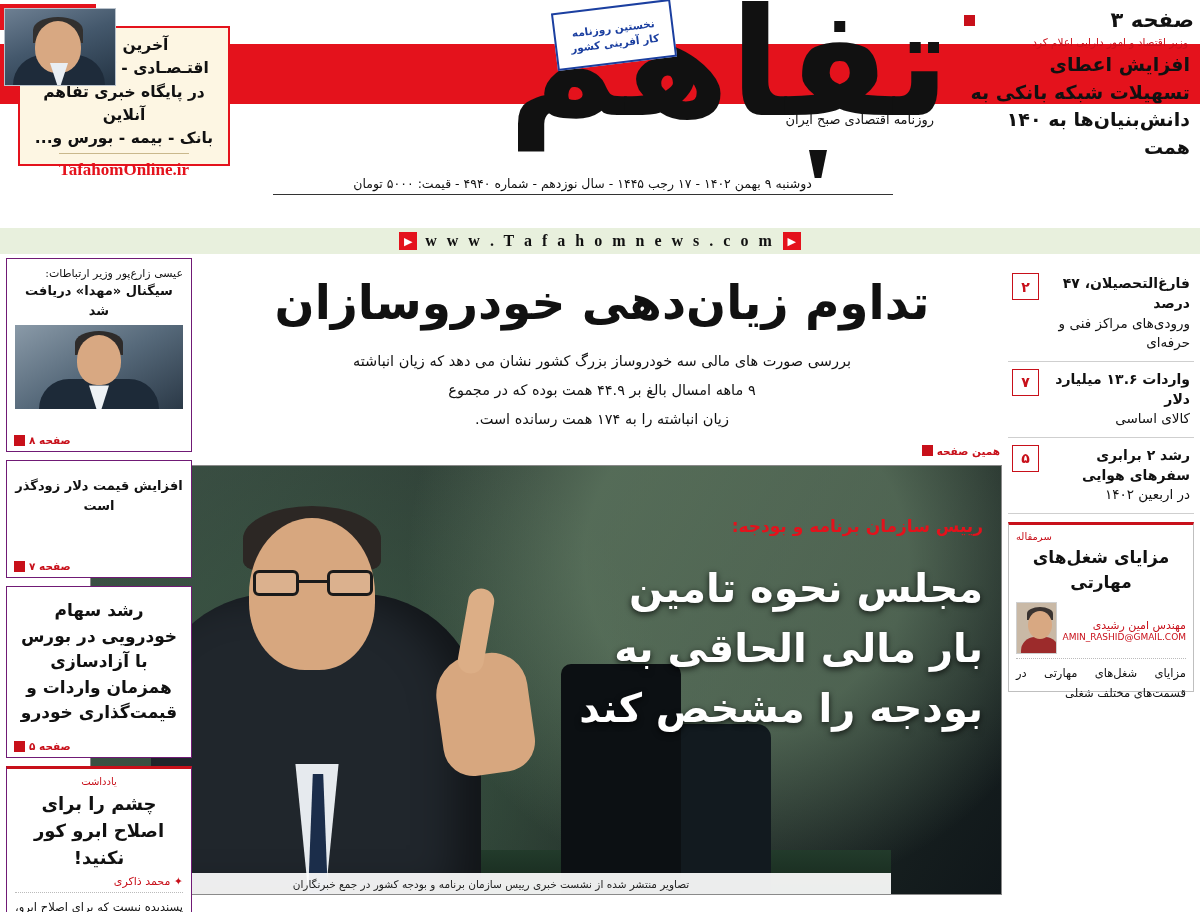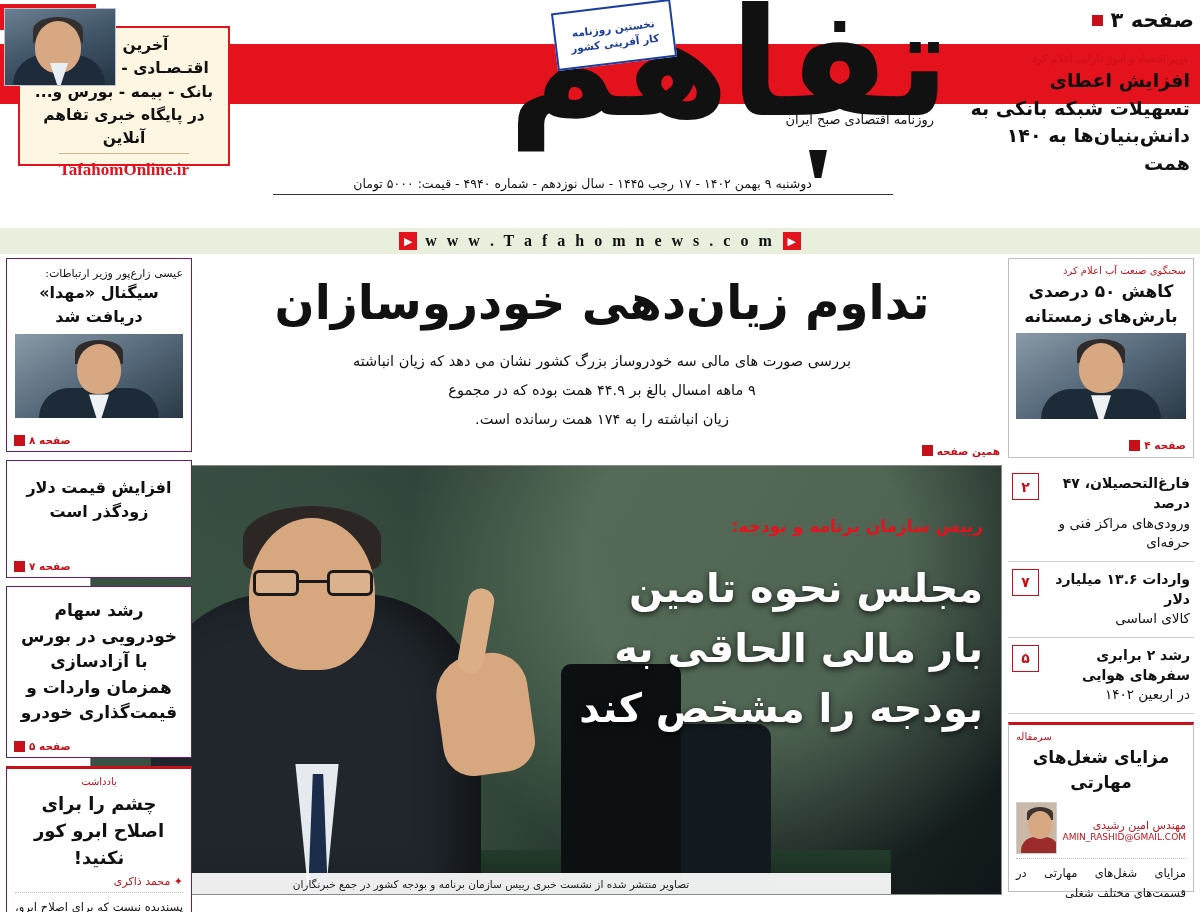--- a/index.html
+++ b/index.html
@@ -28,22 +28,22 @@
   }
   .masthead-right {
     position: absolute;
     top: 4px; right: 0;
     width: 236px; height: 170px;
     text-align: right;
     padding-right: 6px;
   }
   .page3-badge {
     display: flex; flex-direction: row-reverse; align-items: center;
-    justify-content: flex-end; gap: 8px;
-    margin-top: 4px; margin-bottom: 20px;
+    justify-content: space-between; gap: 8px;
+    margin-top: 4px; margin-bottom: 4px;
   }
   .page3-badge .num {
     font-size: 21px; font-weight: bold; color: #111;
     direction: rtl;
   }
   .mh-kicker {
     font-size: 10.5px; color: #c8101a; text-align: right;
     margin: 2px 6px 3px 0; direction: rtl;
   }
   .mh-head {
@@ -378,21 +378,21 @@
     background: rgba(255,255,255,.92);
   }
   .hero-caption {
     direction: rtl; text-align: center;
     font-size: 10.5px; color: #222; line-height: 22px;
   }
 
   
   .lcard { border: 1px solid #701a75; background: #fff; padding: 7px 8px; direction: rtl; }
   .lcard .hl {
-    font-size: 16px; font-weight: bold; color: #111; line-height: 1.5; text-align: center;
+    font-size: 13px; font-weight: bold; color: #111; line-height: 1.5; text-align: center;
   }
   .lcard .note-tag {
     font-size: 10px; color: #c8101a; text-align: center; margin-bottom: 3px;
   }
   .byline-red { font-size: 11px; color: #c8101a; text-align: right; margin-top: 4px; }
   .author-mini {
     width: 46px; height: 52px; background: #c9b9a6; position: relative; overflow: hidden;
     border: 1px solid #cfcfcf;
   }
   .author-mini .f { position: absolute; left: 11px; top: 8px; width: 24px; height: 28px; border-radius: 50%; background: #d8a882; }
@@ -410,22 +410,22 @@
 <div class="page">
 
   <div class="masthead">
     <div class="red-band"></div>
 
     <div class="left-tab">جـــام</div>
 
     <div class="promo-box">
       <div class="ln">آخرین اخبار</div>
       <div class="ln">اقتـصـادی - کارآفرینی</div>
+      <div class="ln">در پایگاه خبری تفاهم آنلاین</div>
       <div class="ln">بانک - بیمه - بورس و...</div>
-      <div class="ln">در پایگاه خبری تفاهم آنلاین</div>
       <div class="rule"></div>
       <div class="site">TafahomOnline.ir</div>
     </div>
 
     <div class="logo-wrap">
       <div class="logo-text">تفاهم</div>
       <div class="logo-sub">روزنامه اقتصادی صبح ایران</div>
       <div class="logo-stamp">
         <span>نخستین روزنامه</span>
         <span>کار آفرینی کشور</span>
@@ -457,36 +457,20 @@
 
   <div class="url-band">
     <span class="flag-sq">▶</span>
     <span class="txt">w w w . T a f a h o m n e w s . c o m</span>
     <span class="flag-sq">▶</span>
   </div>
 
   <div class="grid">
 
     <div class="col-right">
-      <div class="card" style="height:200px;">
-        <div class="kicker">سخنگوی صنعت آب اعلام کرد</div>
-        <div class="hl">کاهش ۵۰ درصدی بارش‌های زمستانه</div>
-        <div class="photo-ph">
-          <div class="suit"></div>
-          <div class="hair"></div>
-          <div class="face"></div>
-          <div class="shirt"></div>
-        </div>
-        <div style="position:absolute;bottom:4px;right:7px;">
-          <span class="page-ref">
-            <span class="flag-mini"></span>
-            <span>صفحه ۴</span>
-          </span>
-        </div>
-      </div>
 
       <div style="margin-top:8px;">
         <div class="brief-row">
           <div class="num-box">۲</div>
           <div class="body">
             <div class="t1">فارغ‌التحصیلان، ۴۷ درصد</div>
             <div class="t2">ورودی‌های مراکز فنی و حرفه‌ای</div>
           </div>
         </div>
         <div class="brief-row">

